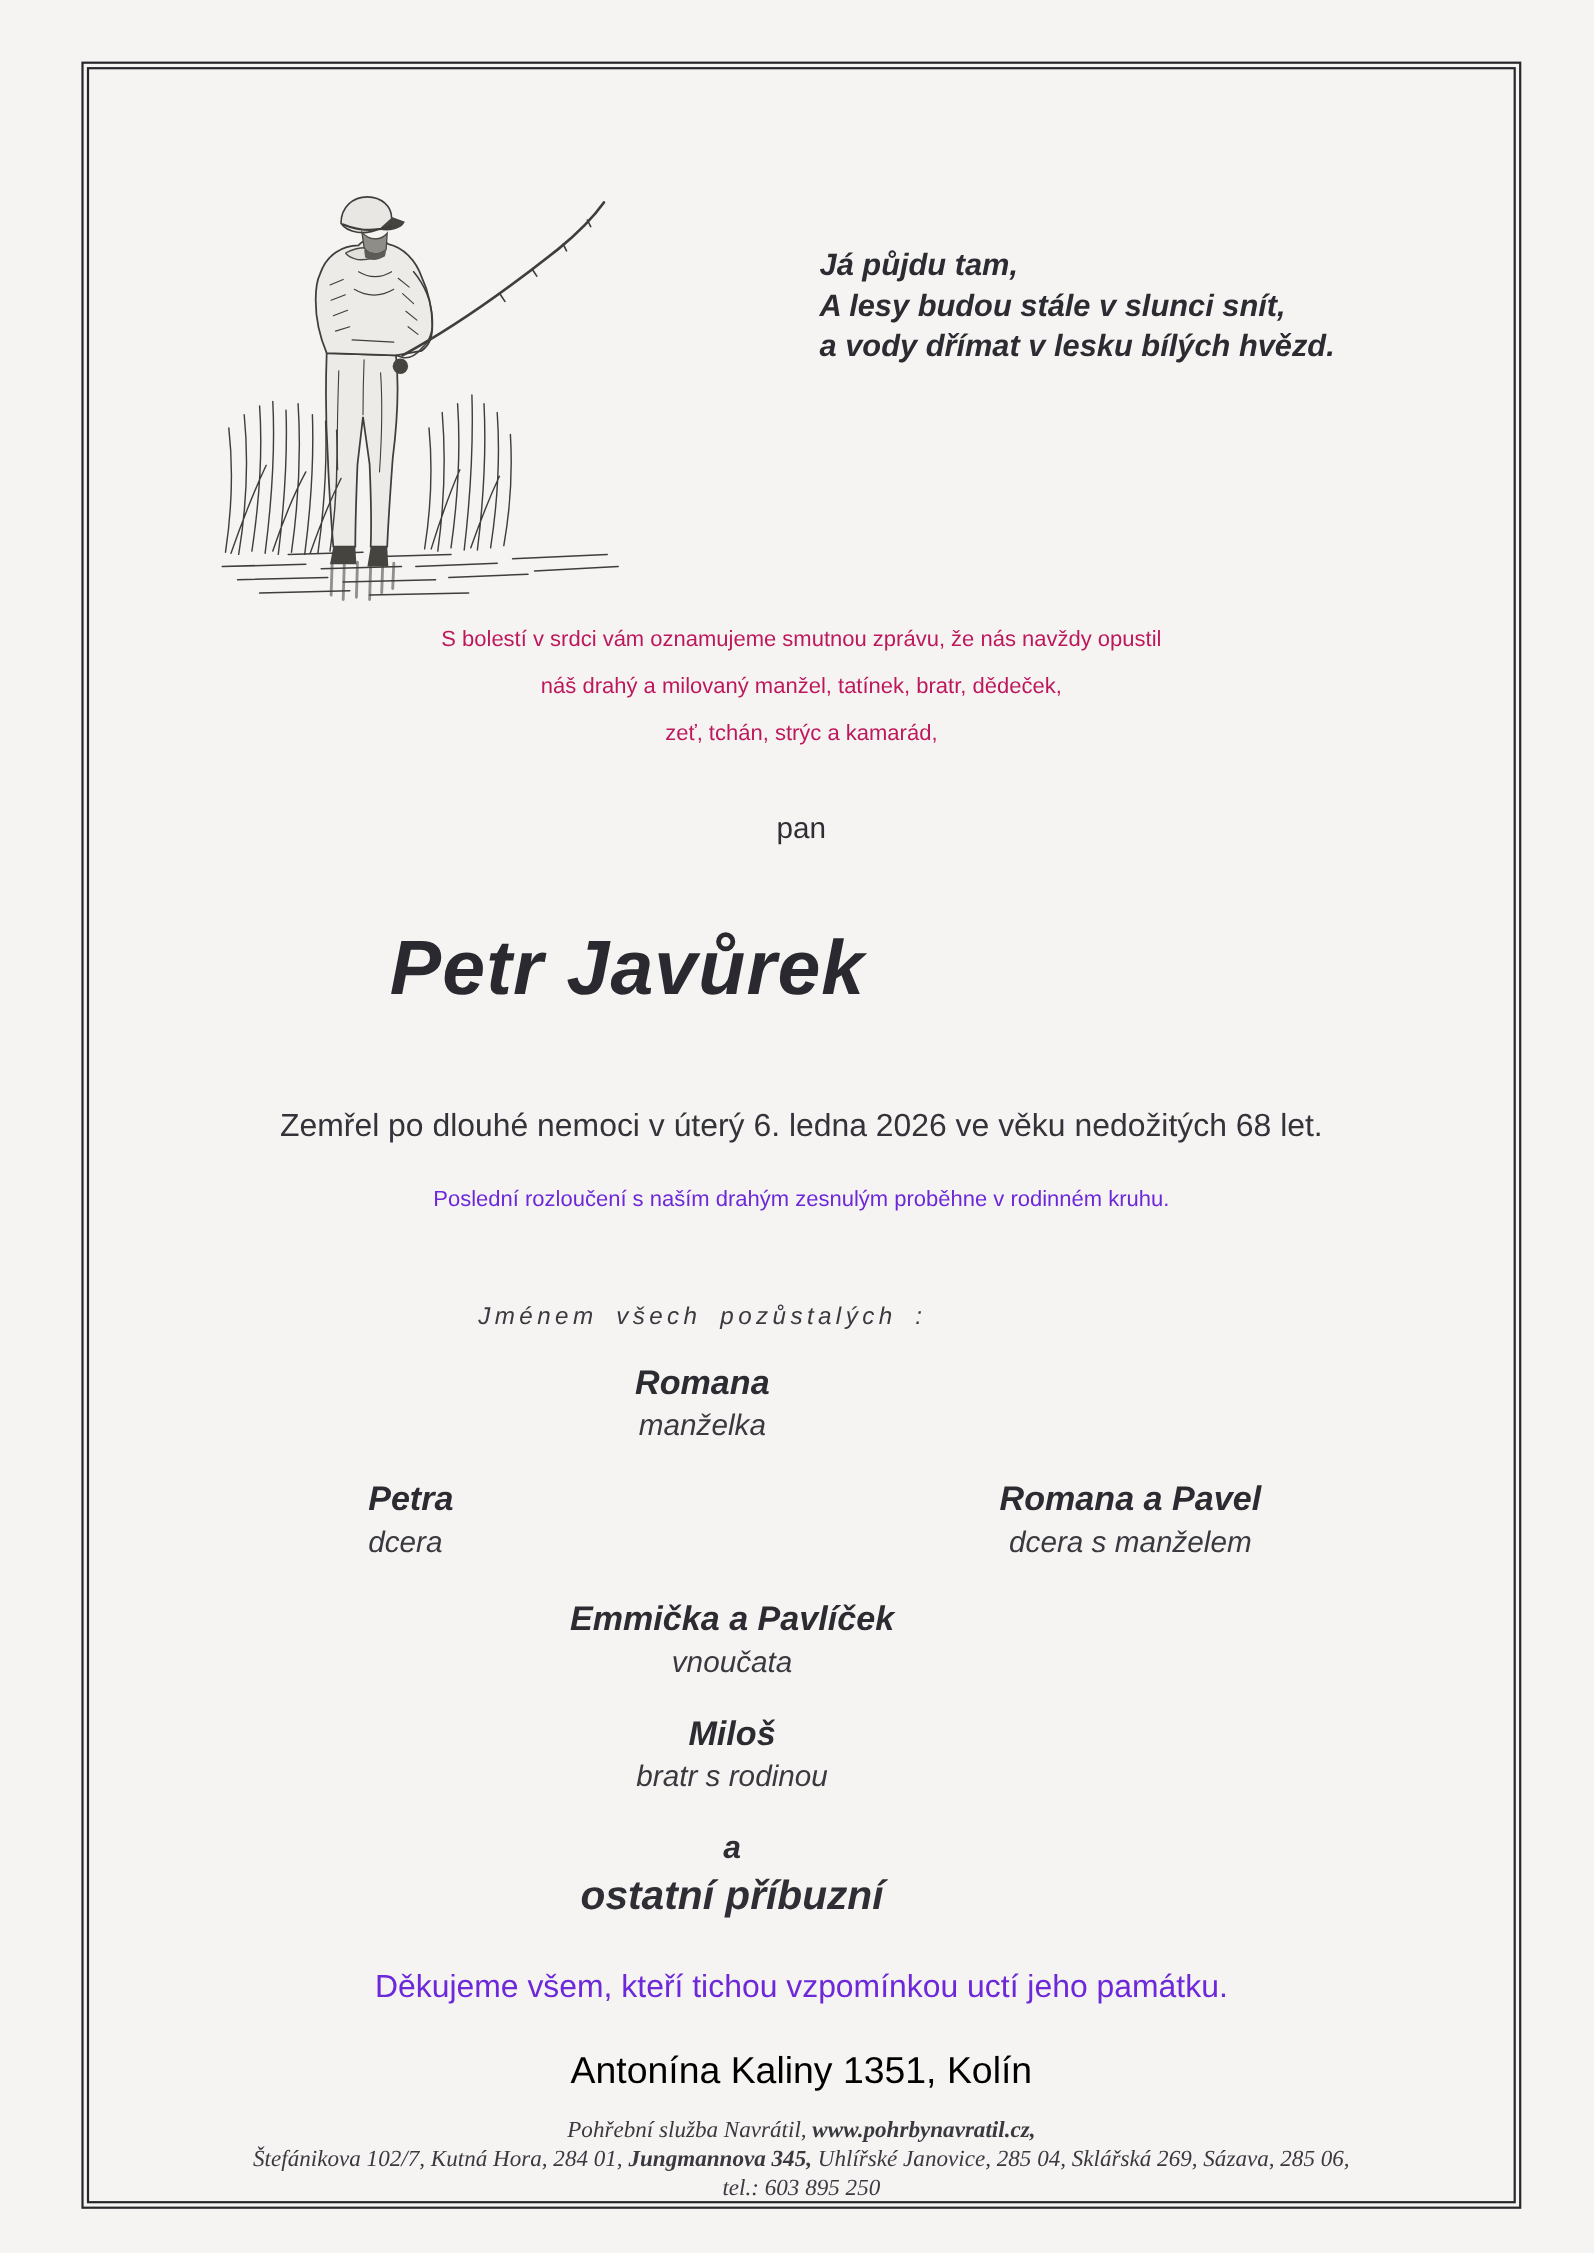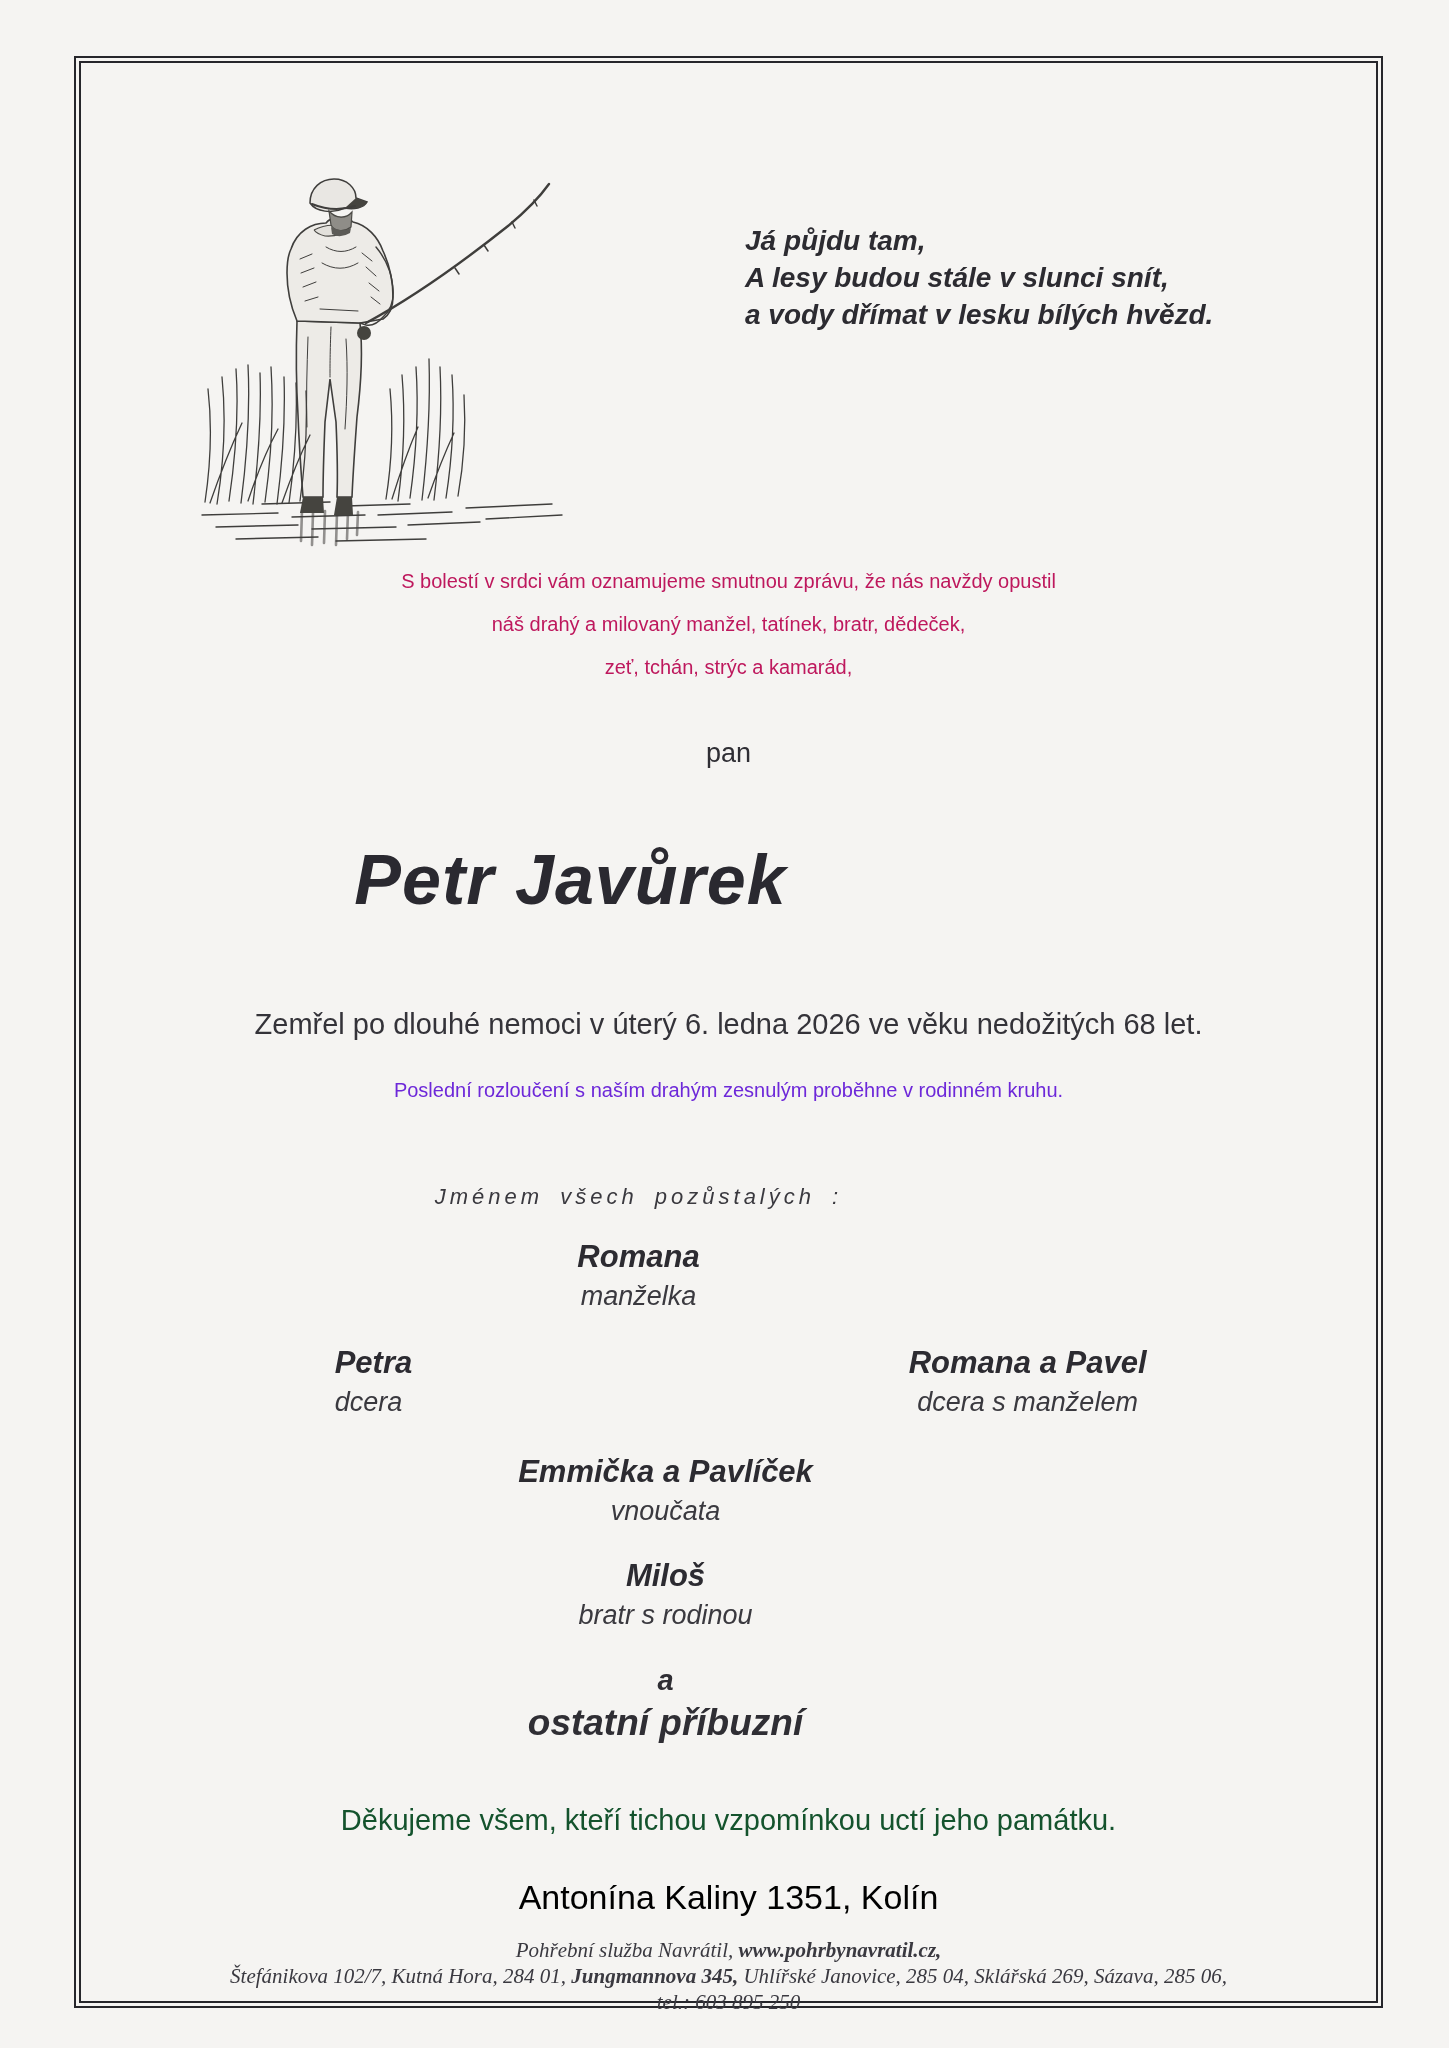--- a/index.html
+++ b/index.html
@@ -51,21 +51,21 @@
   .name-line{font-weight:bold;font-style:italic;font-size:31px;line-height:42px;color:#2c2b31;}
   .relation-line{font-style:italic;font-size:27px;line-height:36px;color:#3a393f;}
   .m-first{margin-top:22px;transform:translateX(-90px);}
   .mourner-row{position:relative;height:84px;margin-top:28px;}
   .mr-left{position:absolute;left:22.5%;transform:translateX(-50%);white-space:nowrap;}
   .mr-right{position:absolute;left:71%;transform:translateX(-50%);text-align:center;white-space:nowrap;margin-left:28px;}
   .m-block-b{margin-top:25px;transform:translateX(-63px);}
   .m-block-c{margin-top:26px;transform:translateX(-63px);}
   .and-label{margin-top:27px;font-weight:bold;font-style:italic;font-size:29px;line-height:40px;transform:translateX(-63px);}
   .others-label{margin-top:2px;font-weight:bold;font-style:italic;font-size:37px;line-height:42px;transform:translateX(-63px);}
-  .thanks-line{margin-top:56px;font-size:29px;line-height:40px;color:#14532d;}
+  .thanks-line{margin-top:42px;font-size:29px;line-height:40px;color:#6d28d9;}
   .address-line{margin-top:37px;font-size:34px;line-height:40px;color:#000000;}
   .footer{
     margin-top:20px;
     font-family:"Liberation Serif","DejaVu Serif",serif;
     font-style:italic;font-size:21px;line-height:26px;color:#3a3940;
   }
   .footer b{font-weight:bold;}
   .sketch-stroke{stroke:#3f3e3c;fill:none;stroke-linecap:round;}
 </style>
 </head>

